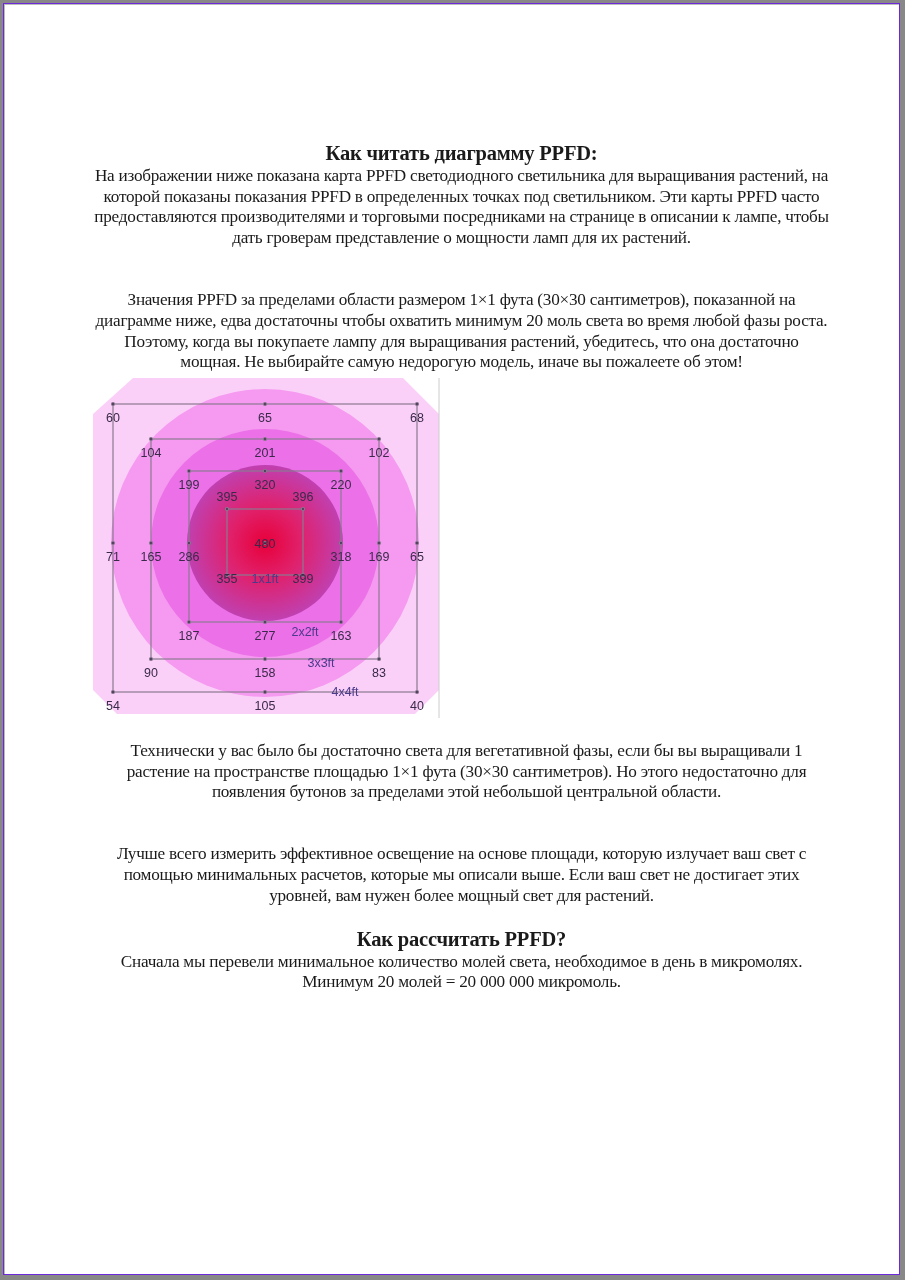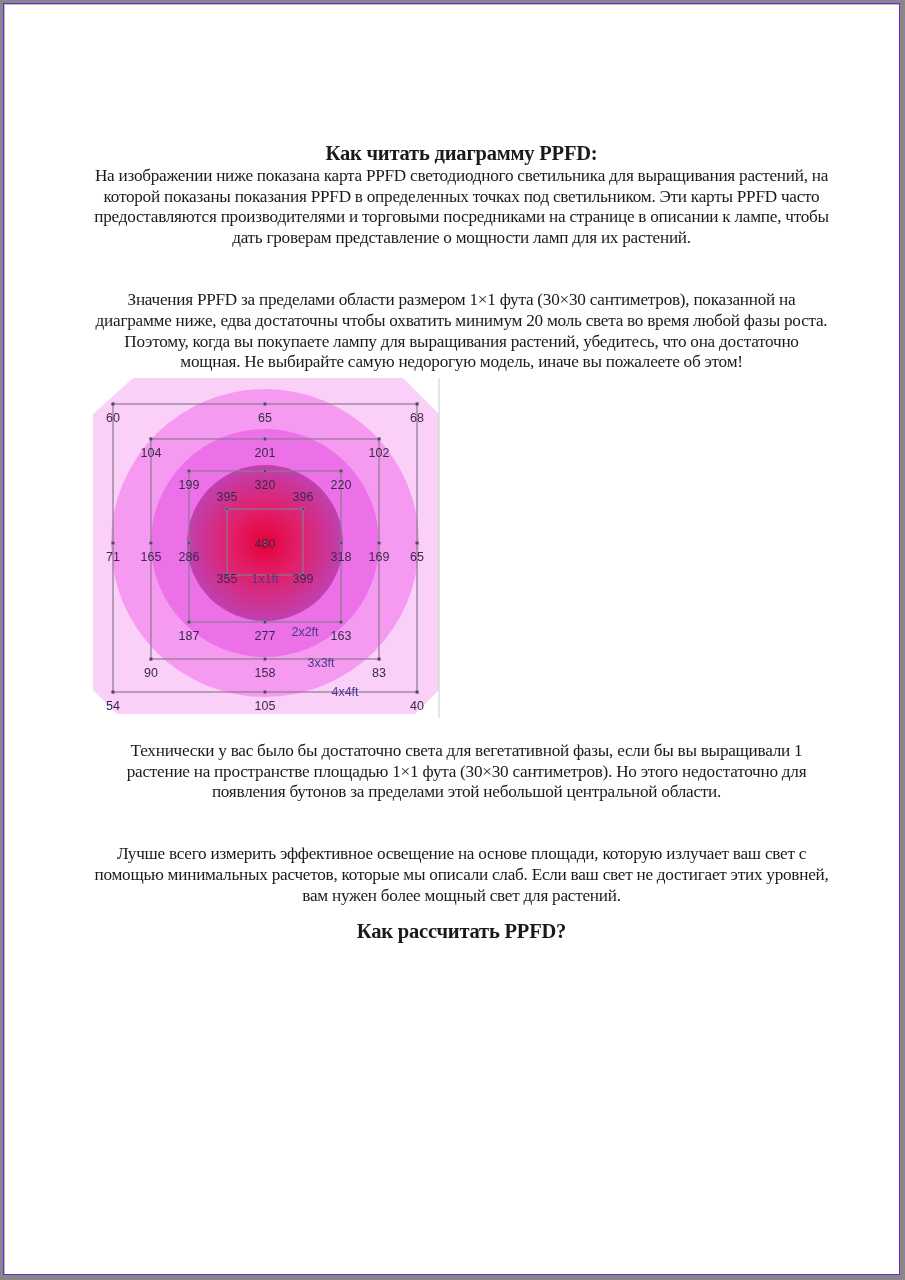--- a/index.html
+++ b/index.html
@@ -9,21 +9,21 @@
     background:#fff; border:1px solid #6d28d9; box-sizing:border-box;
     box-shadow: 1px 1px 0 #bbb inset;
   }
   .content { position:absolute; left:90px; top:136px; width:735px; color:#1a1a1a; }
   h2 { font-size:20.5px; font-weight:bold; text-align:center; margin:0; line-height:26px; letter-spacing:-0.2px; }
   p { margin:0; font-size:17.2px; line-height:20.7px; letter-spacing:-0.25px;text-align:center; }
   .gap { height:20.7px; }
   .figure { position:relative; width:350px; height:340px; margin:5px 0 0 -1px; }
   .figure svg { position:absolute; left:0; top:0; }
   .after-fig { margin-top:23px;margin-left:10px; }
-  .h2b { margin-top:11px; }
+  .h2b { margin-top:19px; }
 </style>
 </head>
 <body>
 
 <div class="page">
   <div class="content">
     <h2>Как читать диаграмму PPFD:</h2>
     <p>На изображении ниже показана карта PPFD светодиодного светильника для выращивания растений, на которой показаны показания PPFD в определенных точках под светильником. Эти карты PPFD часто предоставляются производителями и торговыми посредниками на странице в описании к лампе, чтобы дать гроверам представление о мощности ламп для их растений.</p>
     <div class="gap"></div>
     <div class="gap"></div>
@@ -117,16 +117,17 @@
             <text x="324" y="183" fill="#3a2a4a">65</text>
             <text x="252" y="318" fill="#4a3a8a">4x4ft</text>
             <text x="172" y="170" fill="#3a2a4a">480</text>
           </g>
       </svg>
     </div>
 
     <p class="after-fig">Технически у вас было бы достаточно света для вегетативной фазы, если бы вы выращивали 1 растение на пространстве площадью 1×1 фута (30×30 сантиметров). Но этого недостаточно для появления бутонов за пределами этой небольшой центральной области.</p>
     <div class="gap"></div>
     <div class="gap"></div>
-    <p>Лучше всего измерить эффективное освещение на основе площади, которую излучает ваш свет с помощью минимальных расчетов, которые мы описали слаб. Если ваш свет не достигает этих уровней, вам нужен более мощный свет для растений.</p>
+    <p>Лучше всего измерить эффективное освещение на основе площади, которую излучает ваш свет с помощью минимальных расчетов, которые мы описали выше. Если ваш свет не достигает этих уровней, вам нужен более мощный свет для растений.</p>
     <h2 class="h2b">Как рассчитать PPFD?</h2>
+    <p>Сначала мы перевели минимальное количество молей света, необходимое в день в микромолях. Минимум 20 молей = 20 000 000 микромоль.</p>
   </div>
 </div>
 
 </body></html>

